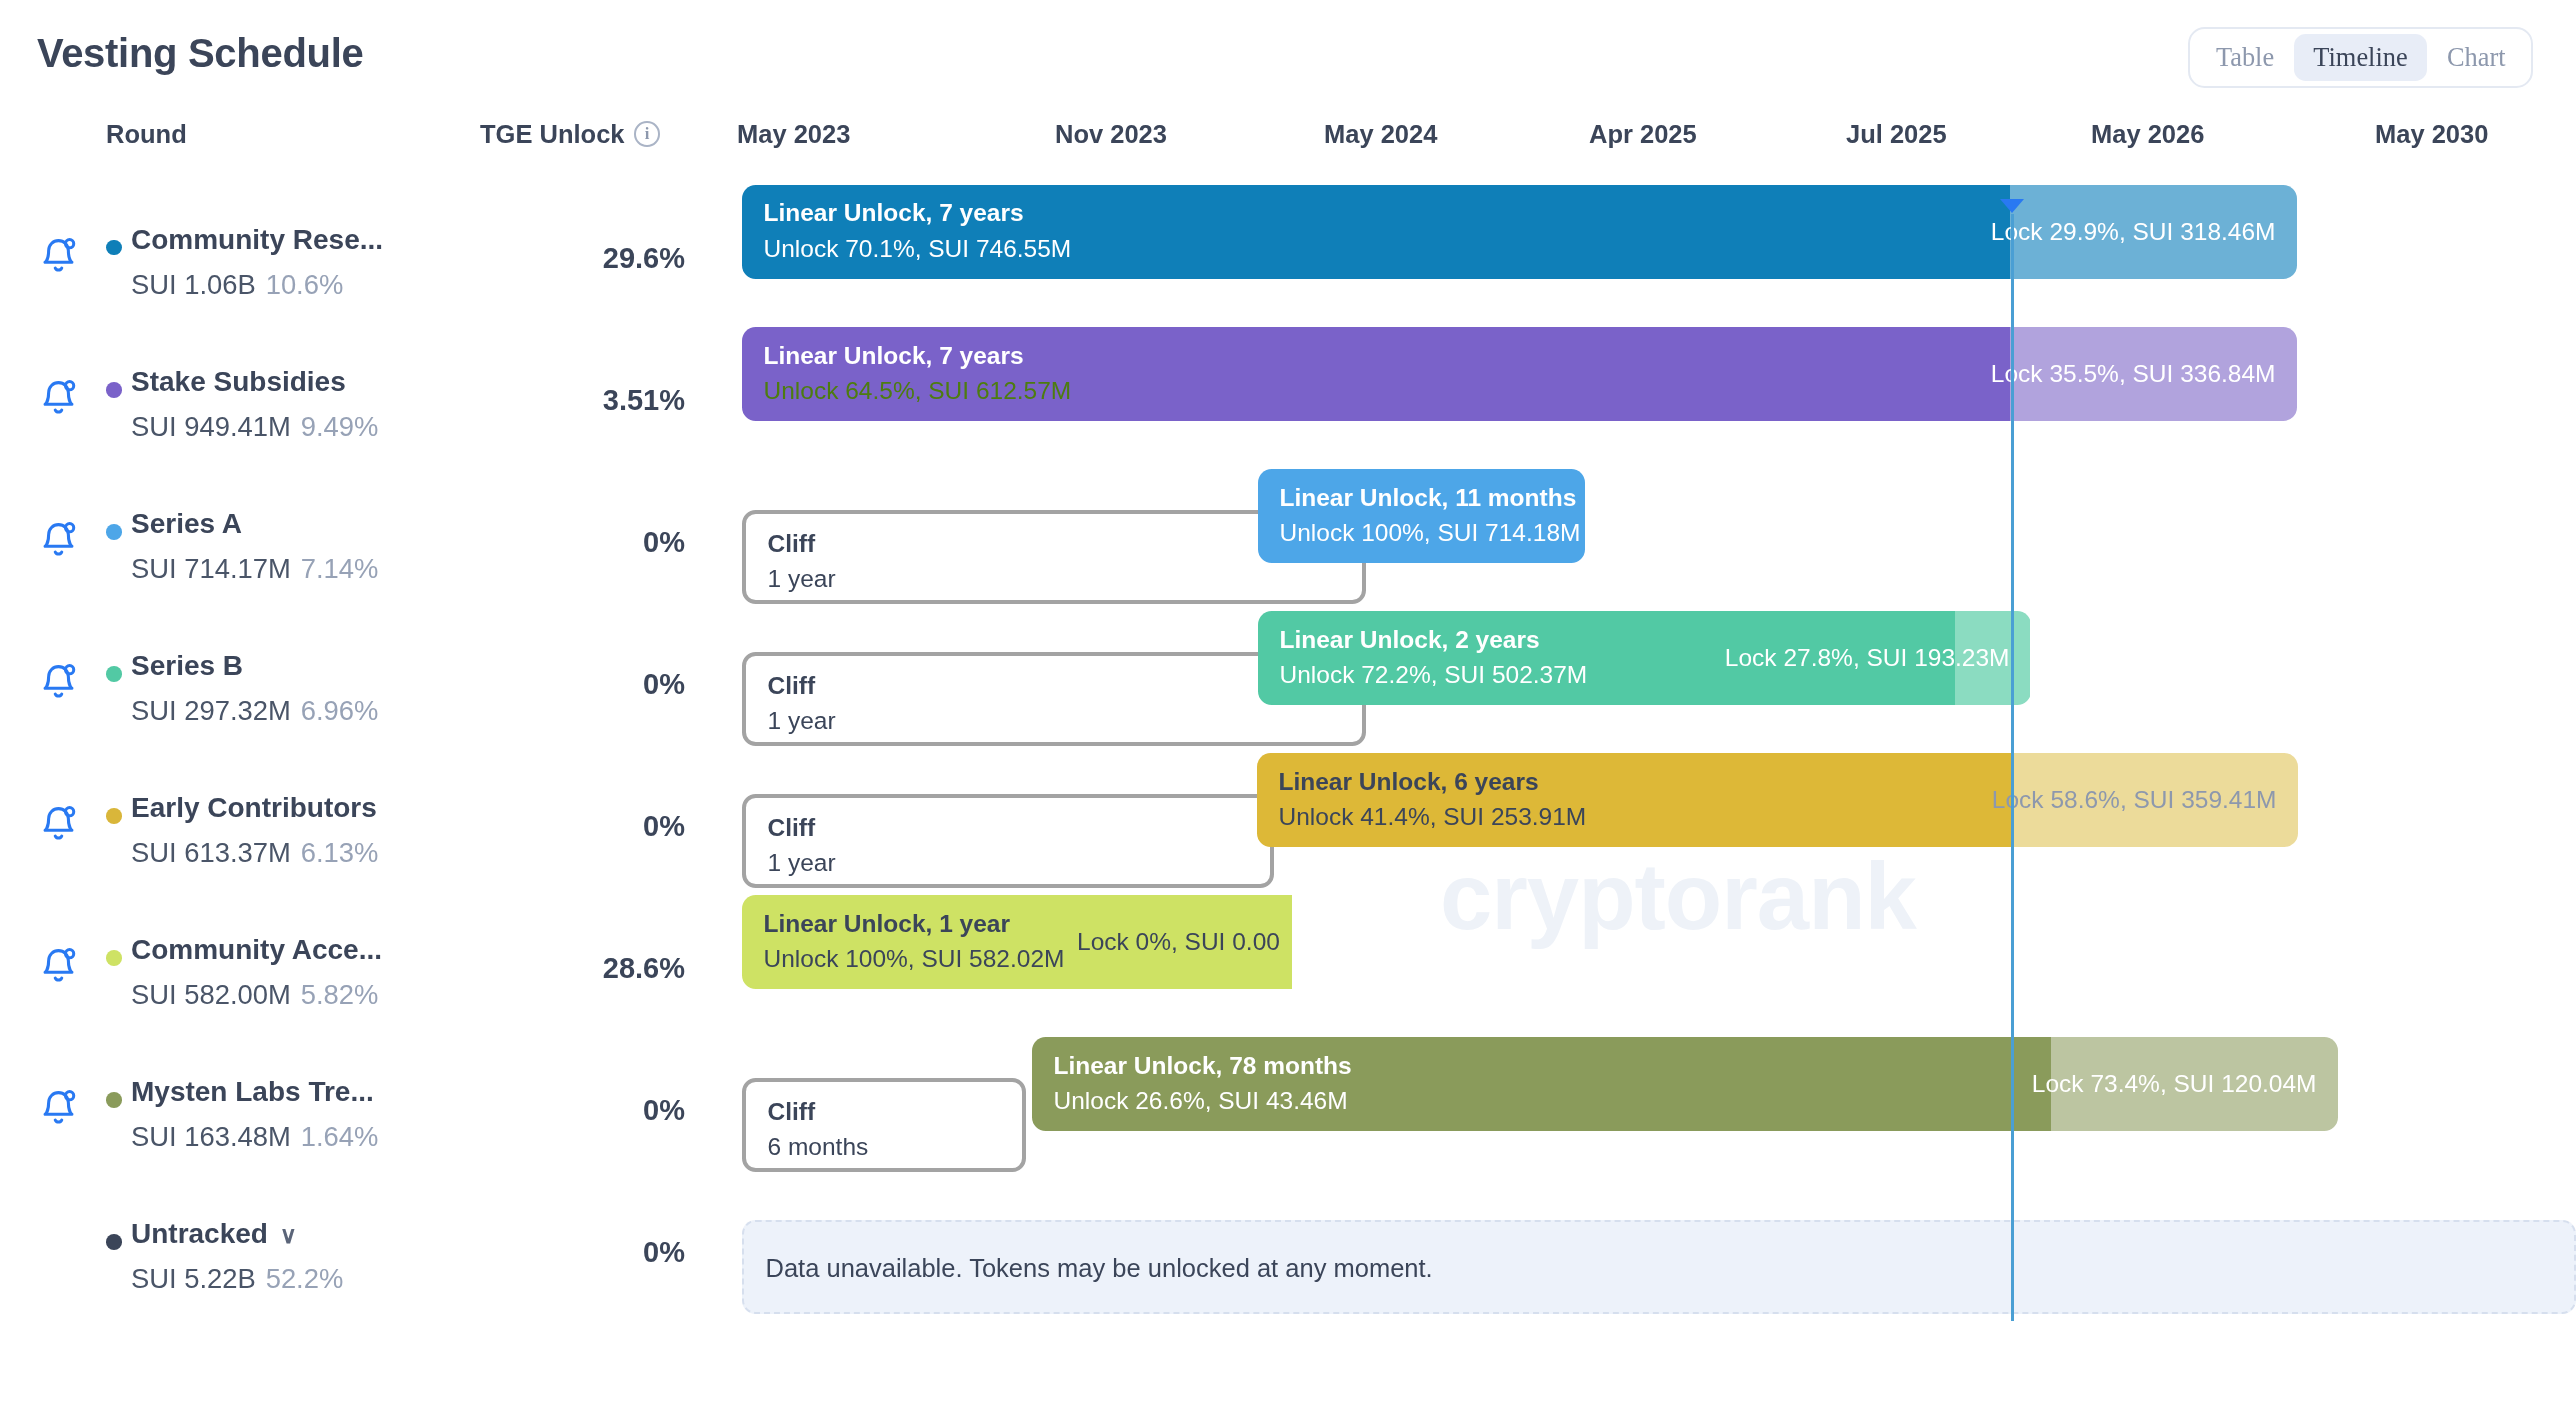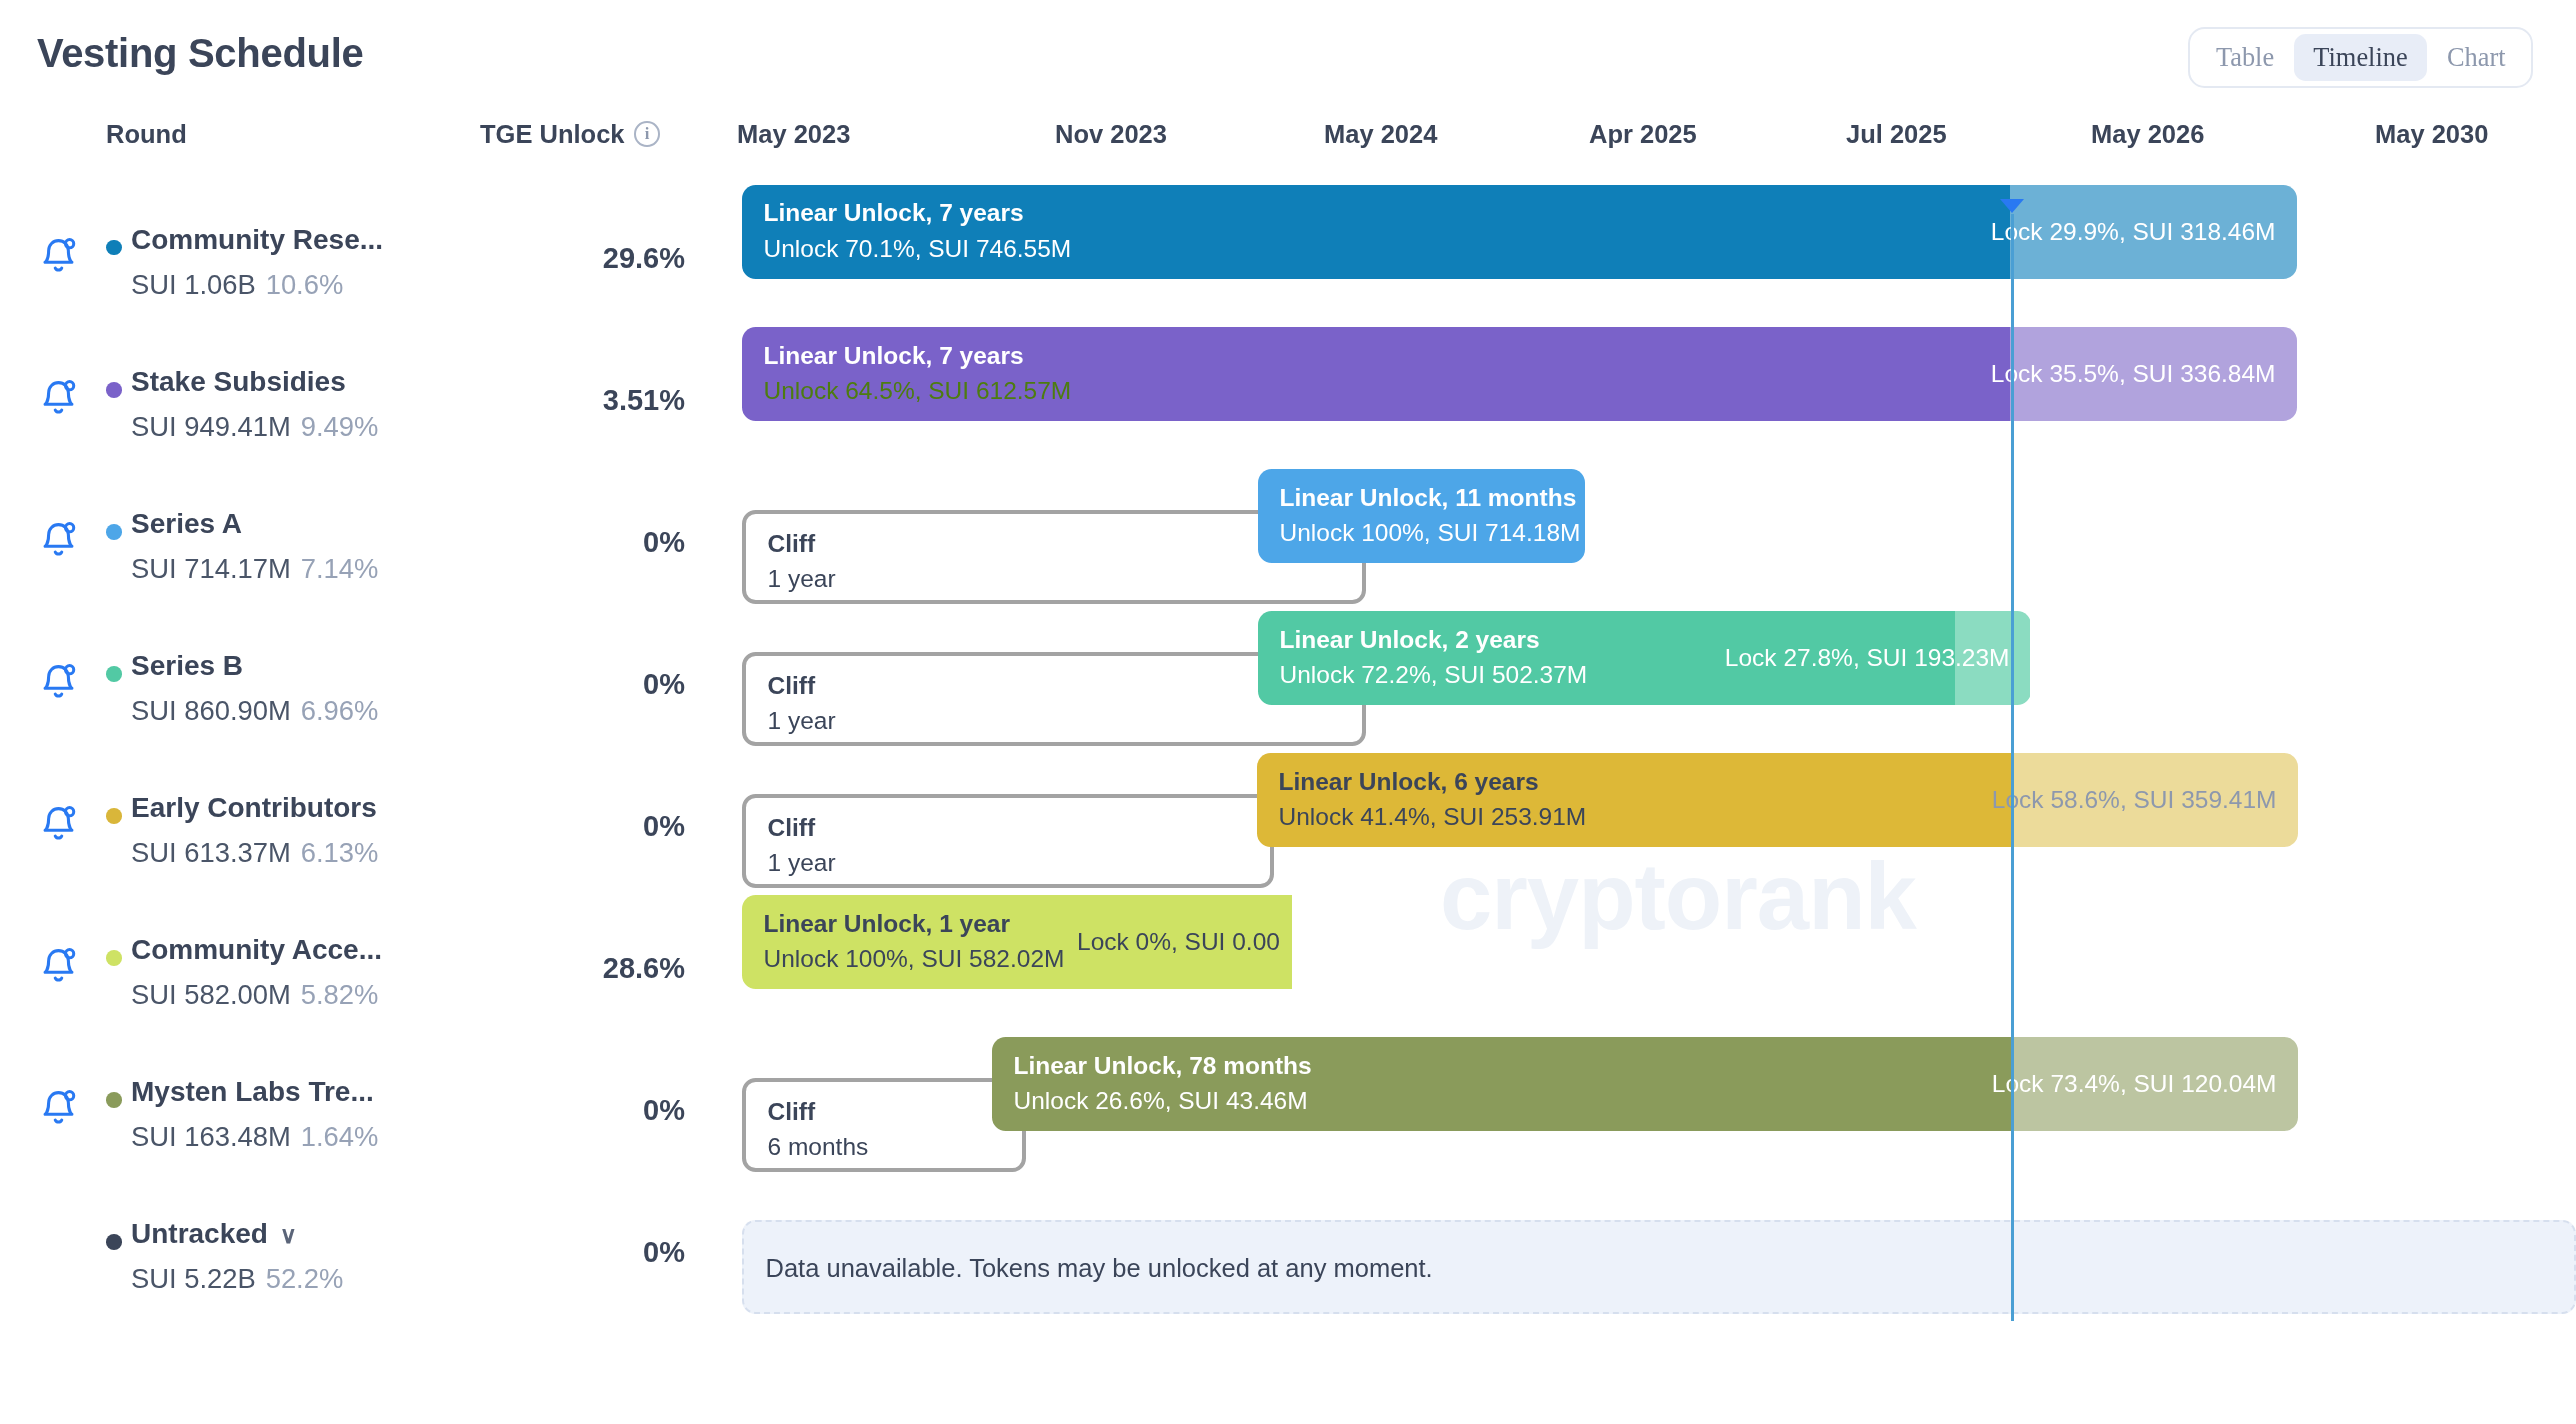--- a/index.html
+++ b/index.html
@@ -334,21 +334,21 @@
       </div>
     </div>
     <div class="row" style="top: 444px;">
       <span class="bell-icon"><svg width="43" height="43" viewBox="0 0 24 24" fill="none" stroke="#2979f2" stroke-width="1.7" stroke-linecap="round" stroke-linejoin="round">
           <path d="M17.5 9.2a5.5 5.5 0 0 0-11 0c0 5.2-2 6.6-2 6.6h15s-2-1.4-2-6.6z"></path>
           <path d="M10.2 19a2 2 0 0 0 3.6 0"></path>
           <circle cx="18.2" cy="5.4" r="2.3" fill="none"></circle>
         </svg></span>
       <span class="row-dot" style="background:#52c9a4"></span>
       <div class="row-name"><span>Series B</span></div>
-      <div class="row-sub"><span>SUI 860.90M</span><span class="pct">6.96%</span></div>
+      <div class="row-sub"><span>SUI 297.32M</span><span class="pct">6.96%</span></div>
       <div class="row-tge">0%</div>
       <div class="cliff" style="left:742px;width:624px;top:41px">
         <span class="c-title">Cliff</span>
         <span class="c-sub">1 year</span>
       </div>
       <div class="bar" style="left:1258px;width:773px">
         <span class="seg-unlock" style="width:697px;background:#52c9a4"></span>
         <span class="seg-lock" style="left:697px;width:75px;background:#8bdcc1"></span>
         <span class="b-title" style="color:#ffffff">Linear Unlock, 2 years</span>
         <span class="b-sub" style="color:#ffffff">Unlock 72.2%, SUI 502.37M</span>
@@ -401,21 +401,21 @@
           <circle cx="18.2" cy="5.4" r="2.3" fill="none"></circle>
         </svg></span>
       <span class="row-dot" style="background:#8a9b5b"></span>
       <div class="row-name"><span>Mysten Labs Tre...</span></div>
       <div class="row-sub"><span>SUI 163.48M</span><span class="pct">1.64%</span></div>
       <div class="row-tge">0%</div>
       <div class="cliff" style="left:742px;width:284px;top:41px">
         <span class="c-title">Cliff</span>
         <span class="c-sub">6 months</span>
       </div>
-      <div class="bar" style="left:992px;width:1306px">
+      <div class="bar" style="left:1032px;width:1306px">
         <span class="seg-unlock" style="width:1019px;background:#8a9b5b"></span>
         <span class="seg-lock" style="left:1019px;width:287px;background:#bcc5a1"></span>
         <span class="b-title" style="color:#ffffff">Linear Unlock, 78 months</span>
         <span class="b-sub" style="color:#ffffff">Unlock 26.6%, SUI 43.46M</span>
         <span class="lock-label" style="right:21.5px;color:#ffffff">Lock 73.4%, SUI 120.04M</span>
       </div>
     </div>
     <div class="row" style="top: 1012px;">
       <span class="row-dot" style="background:#3b4559"></span>
       <div class="row-name"><span>Untracked</span><span class="chev">∨</span></div>

